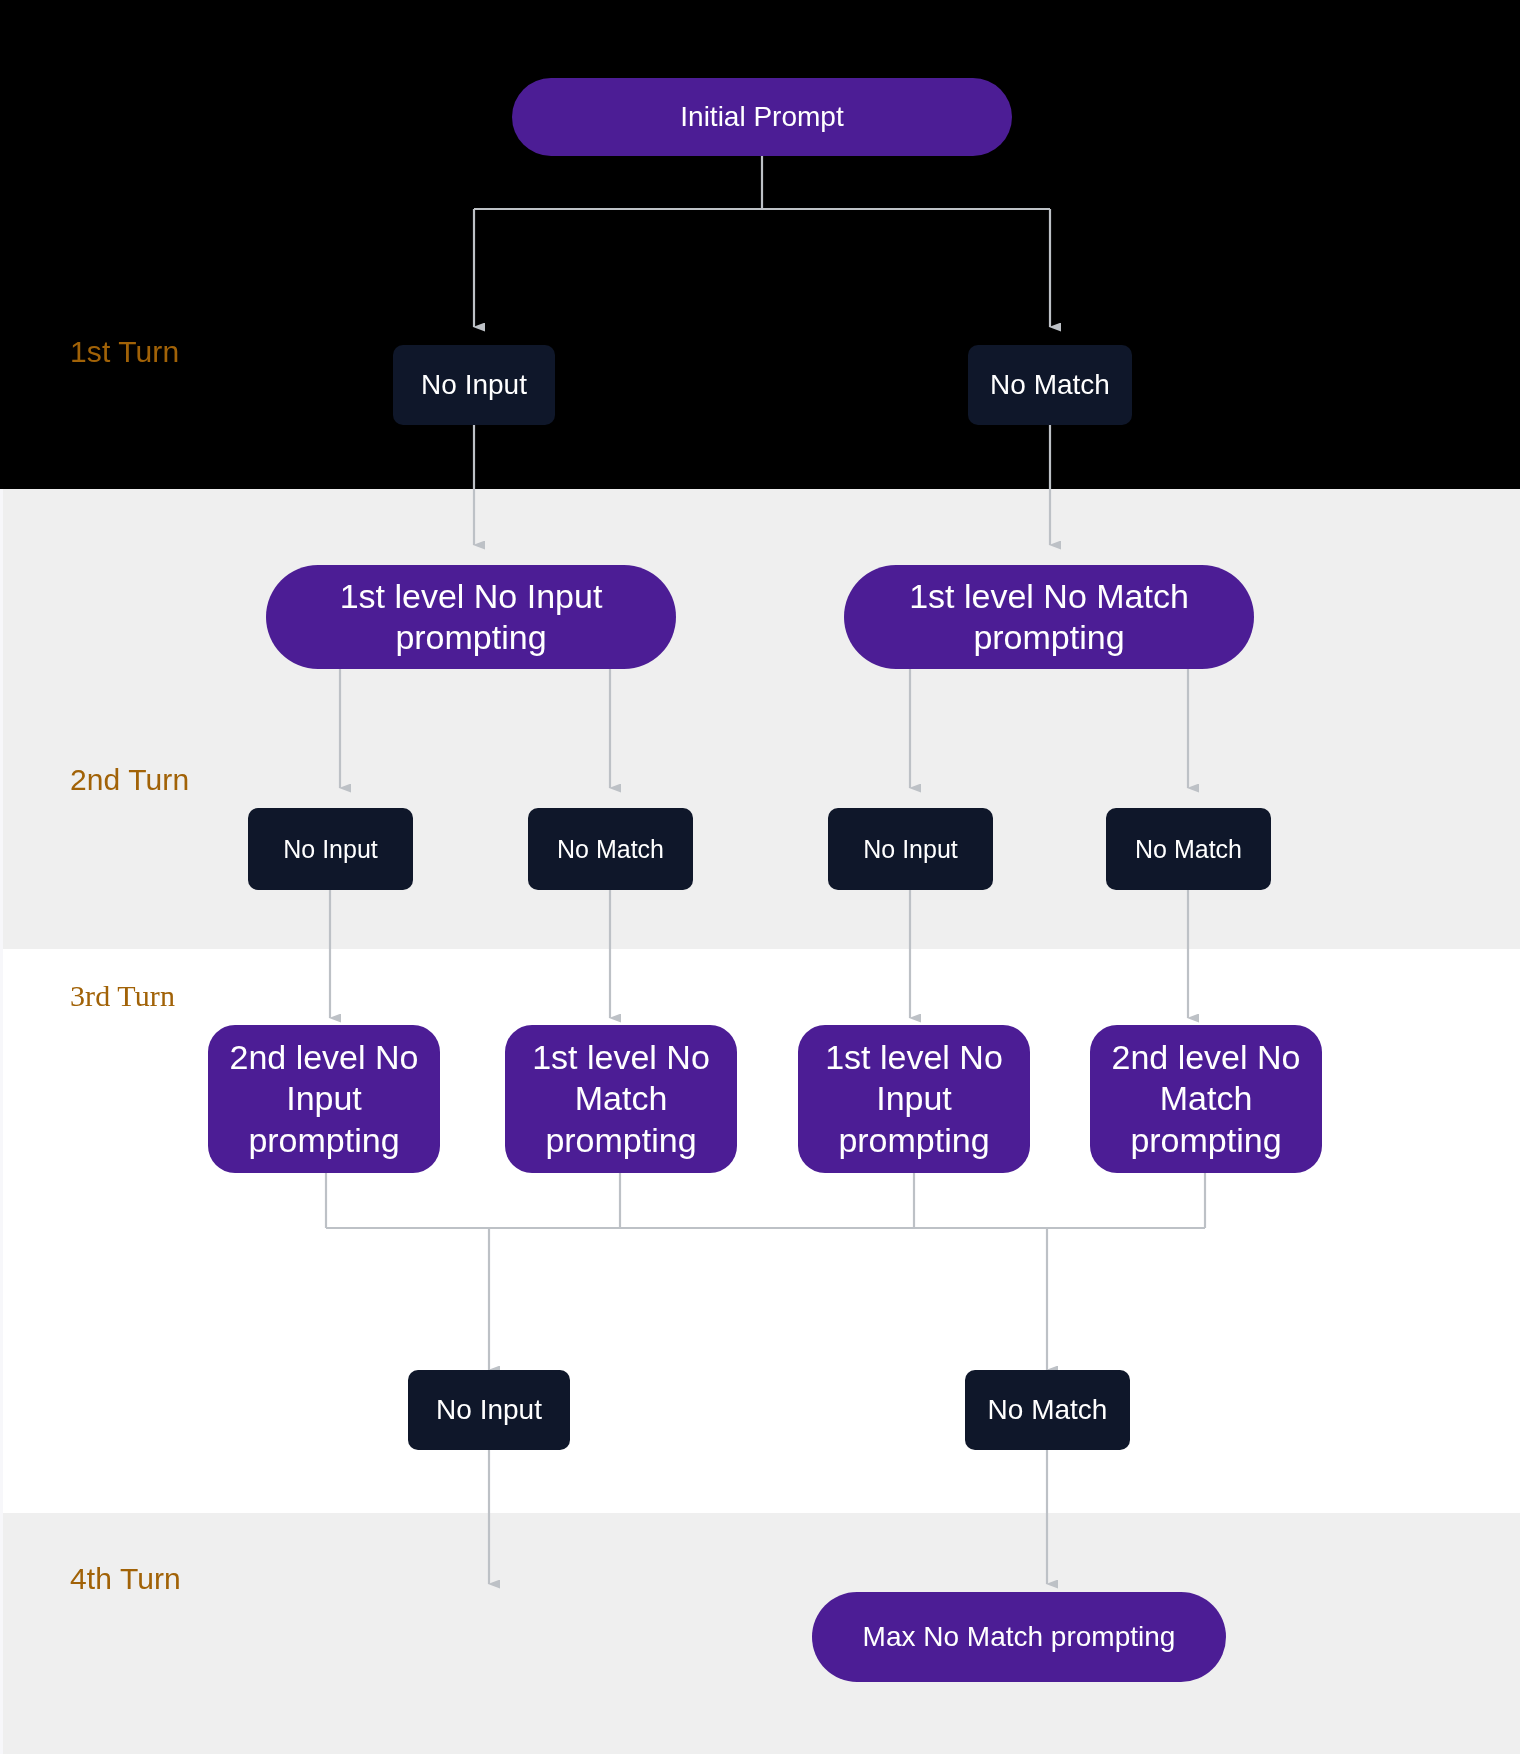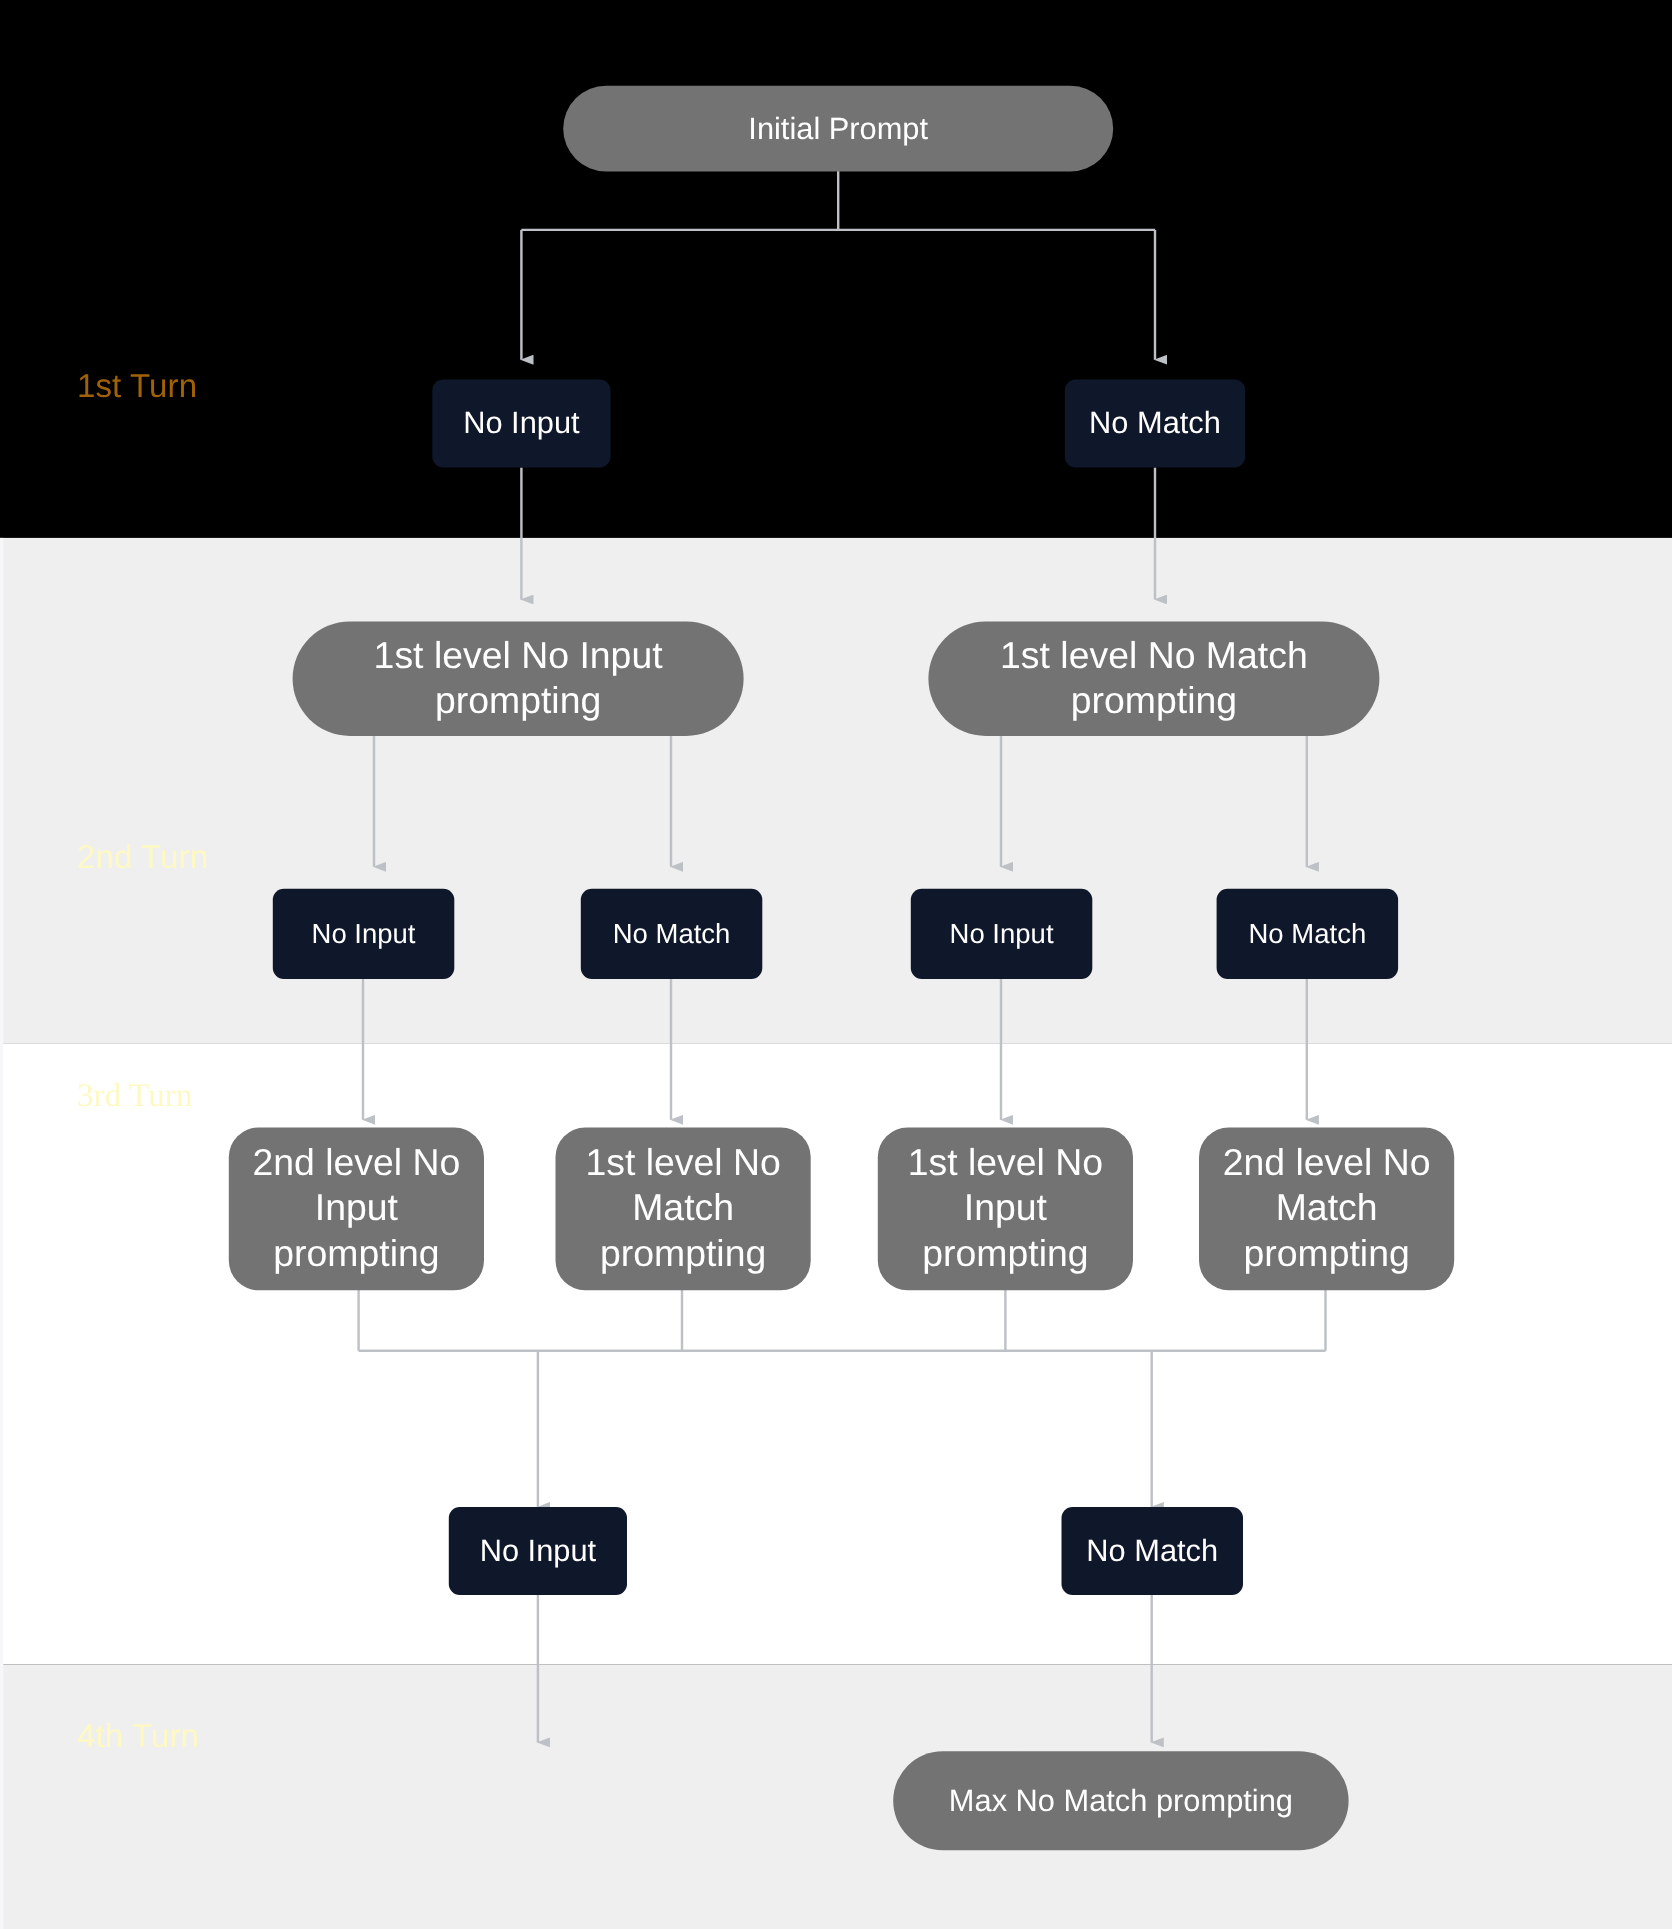--- a/index.html
+++ b/index.html
@@ -33,39 +33,39 @@
     left: 0;
     width: 3px;
     background: #f7f7fa;
   }
 
   
   .turn-label {
     position: absolute;
     font-size: 30px;
     letter-spacing: 0.1px;
-    color: #fef9c3;
+    color: #a16207;
     white-space: nowrap;
   }
   .turn-label.on-dark { color: #a16207; }
 
   
   .node {
     position: absolute;
     display: flex;
     align-items: center;
     justify-content: center;
     text-align: center;
     color: #ffffff;
     box-sizing: border-box;
     line-height: 1.22;
     padding: 4px 10px;
   }
   .node-blue {
-    background: #737373;
+    background: #4c1d95;
   }
   .node-green {
     background: #0f172a;
   }
   .pill   { border-radius: 999px; }
   .rbox   { border-radius: 27px; }
   .rbox-s { border-radius: 10px; }
 
   .fs-28 { font-size: 28px; }
   .fs-26 { font-size: 34px; }

